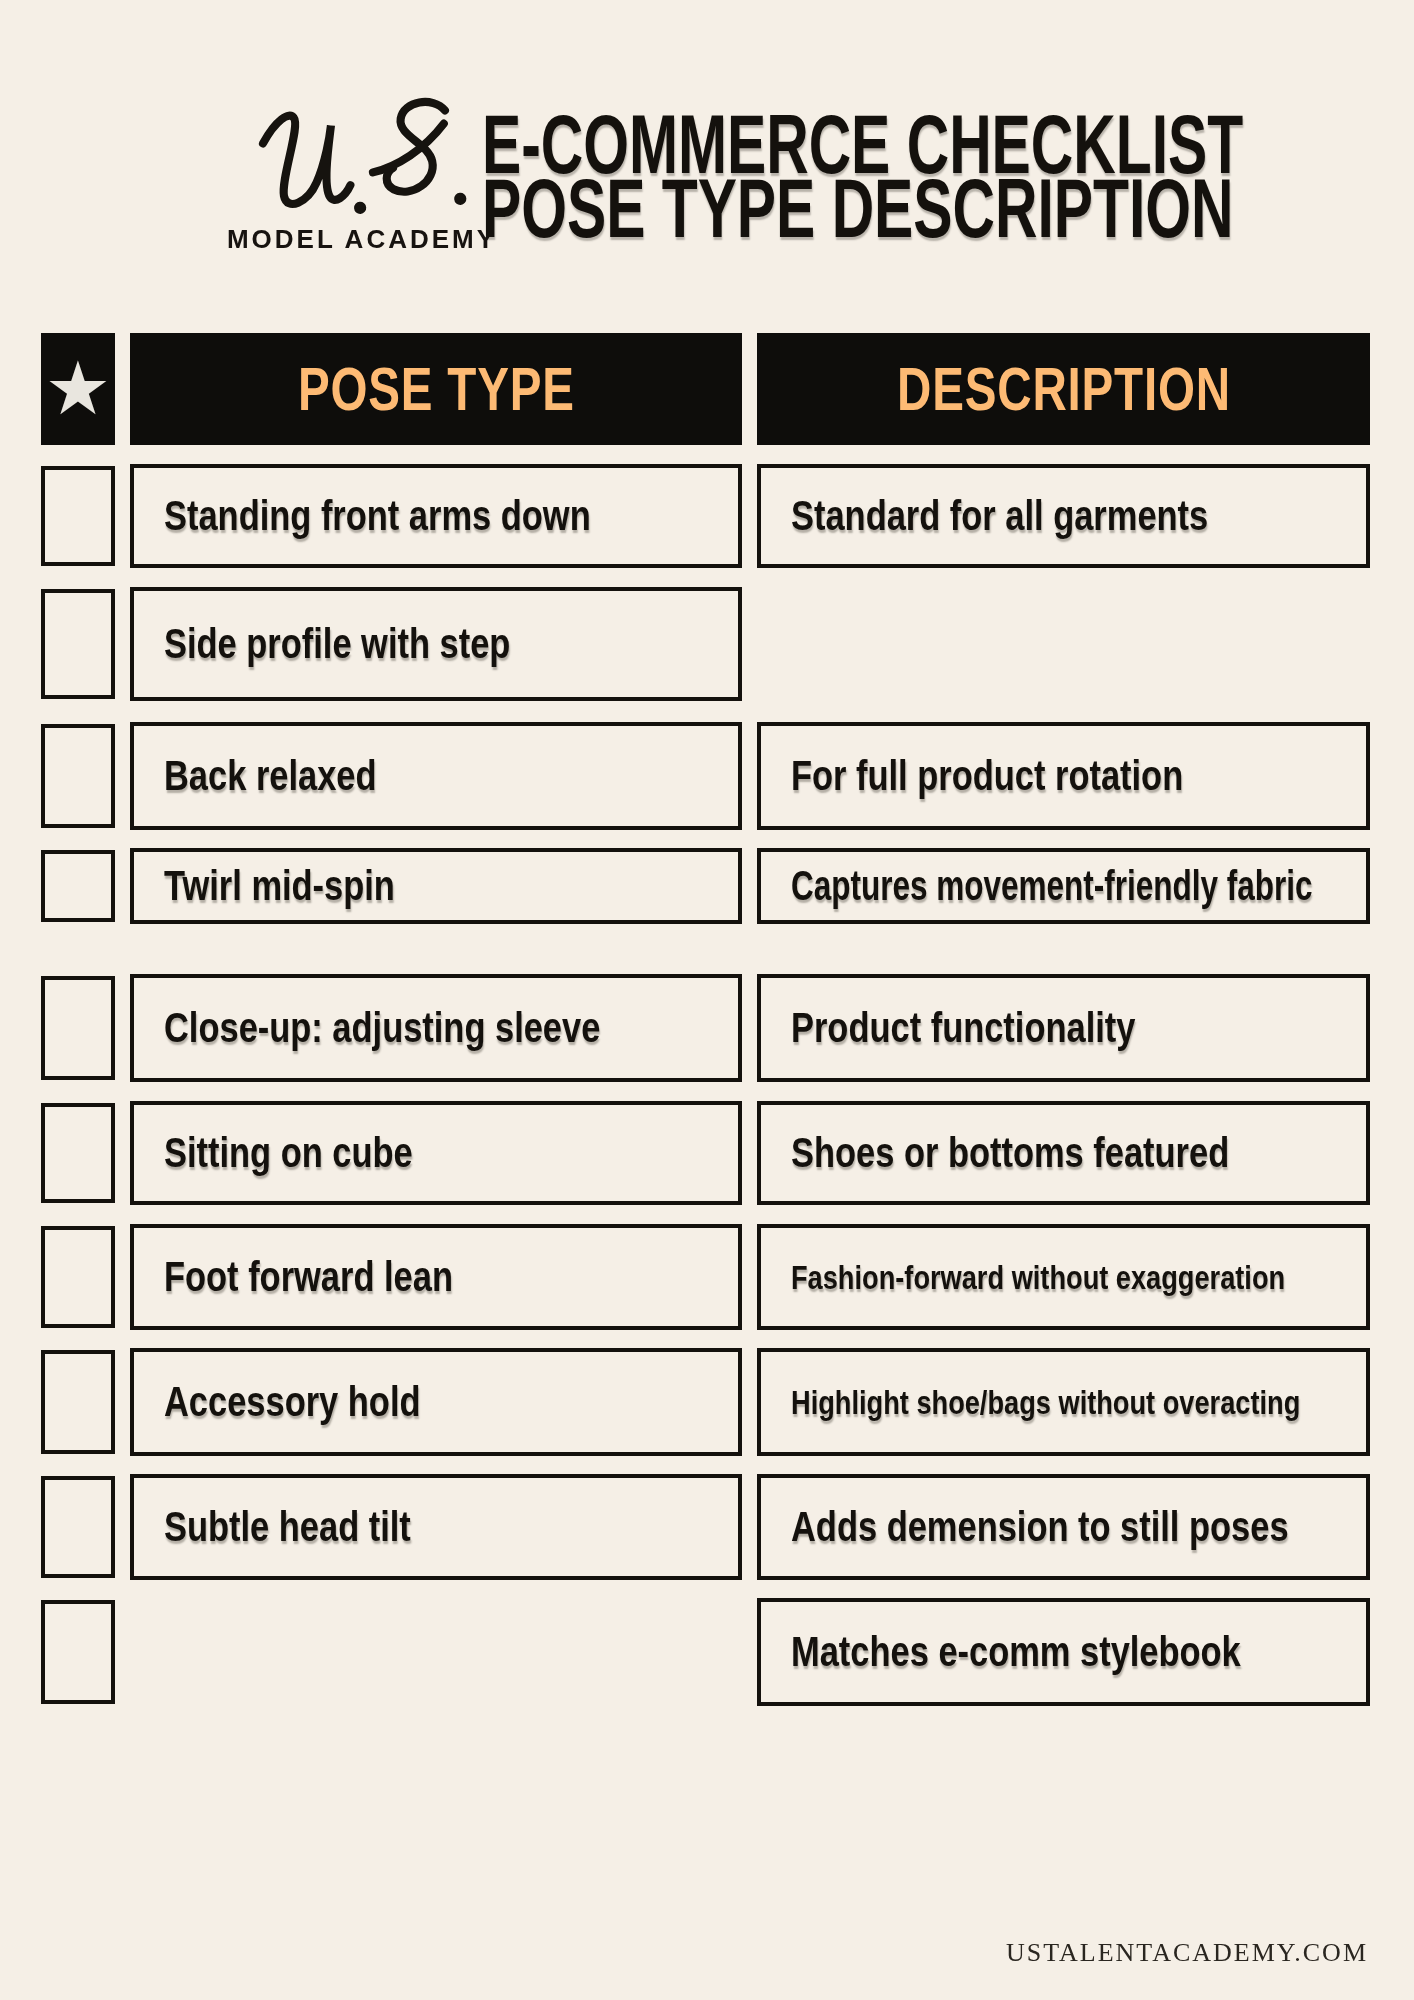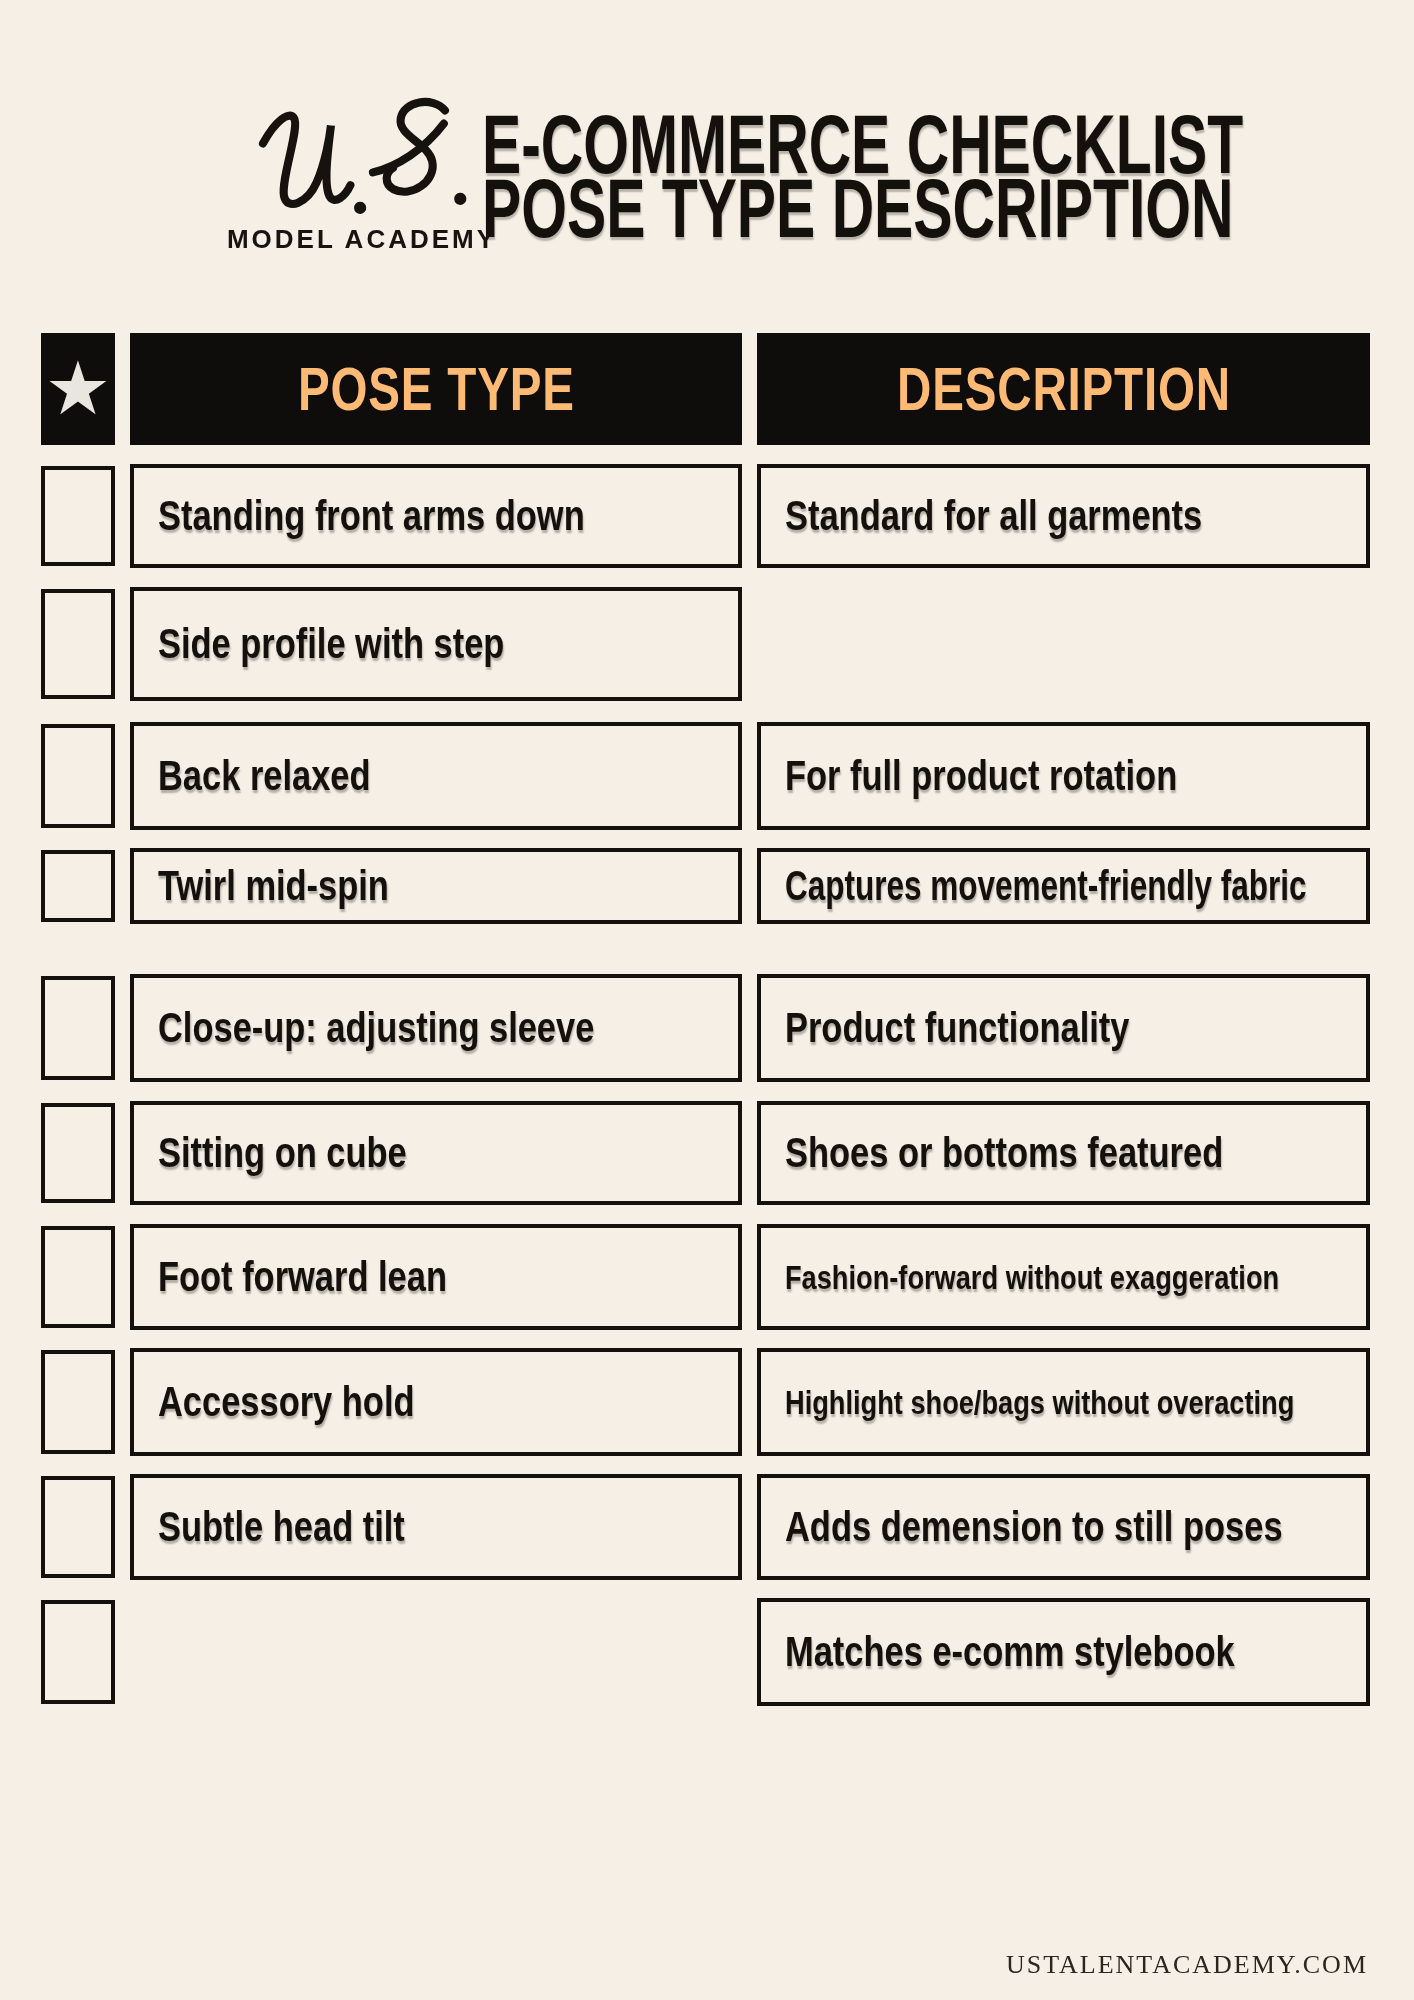--- a/index.html
+++ b/index.html
@@ -57,37 +57,37 @@
   .r9{top:1598px;height:108px;}
 
   .checkbox{
     position:absolute;top:2px;bottom:2px;
     border:4px solid #14110d;background:#f5efe6;box-sizing:border-box;
   }
   .cell{
     position:absolute;top:0;bottom:0;box-sizing:border-box;
     border:4px solid #14110d;background:#f5efe6;
     display:flex;align-items:center;
-    padding-left:24px;overflow:visible;
+    padding-left:30px;overflow:visible;
   }
   .cell-text{
     display:inline-block;white-space:nowrap;
     font-weight:700;font-size:42px;color:#14110d;
     transform:scaleX(.82);transform-origin:0 50%;
     text-shadow:1px 3px 2px rgba(30,25,18,.3);
   }
   .htext{display:inline-block;transform:scaleX(.78);transform-origin:50% 50%;letter-spacing:1px;}
   .tight{transform:scaleX(.75);}
   .small{font-size:34px;transform:scaleX(.80);}
 
   
   #footer{
     left:768px;top:1938px;width:600px;text-align:right;
     font-family:"Liberation Serif", serif;
-    font-size:26px;letter-spacing:2px;color:#2a2620;margin-top:12px;
+    font-size:26px;letter-spacing:2px;color:#2a2620;
   }
 </style>
 </head>
 <body>
 
 <div class="abs" id="logo-script">
   <svg viewBox="0 0 210 130" width="226" height="132" style="transform:rotate(-4deg);">
     <g fill="none" stroke="#16130f" stroke-width="8" stroke-linecap="round">
       <path d="M10,40 C24,18 38,10 42,17 C48,26 25,76 27,93 C29,109 50,101 60,82 C70,63 76,38 78,27 C74,48 66,85 72,97 C76,105 87,98 93,87"></path>
       <path d="M191,20 C180,5 151,8 147,25 C143,42 172,51 175,69 C178,89 152,104 135,94 C126,88 128,77 136,73"></path>

